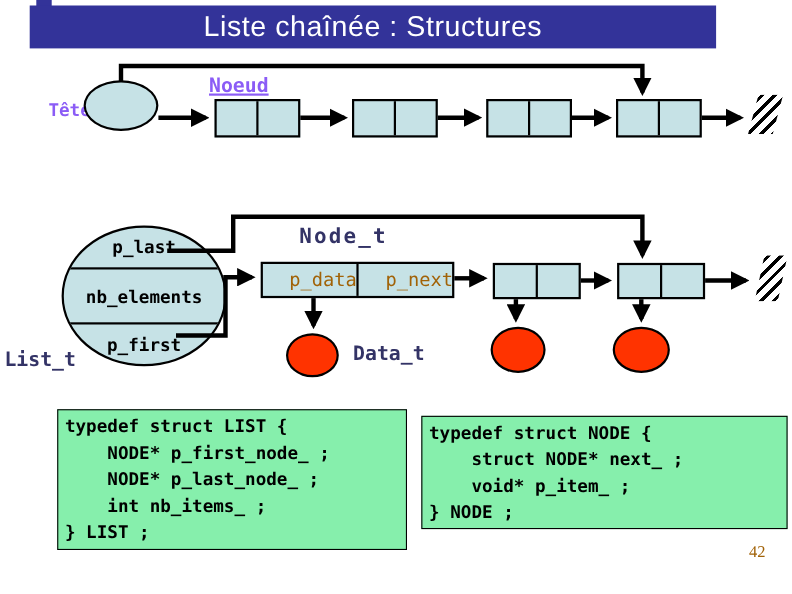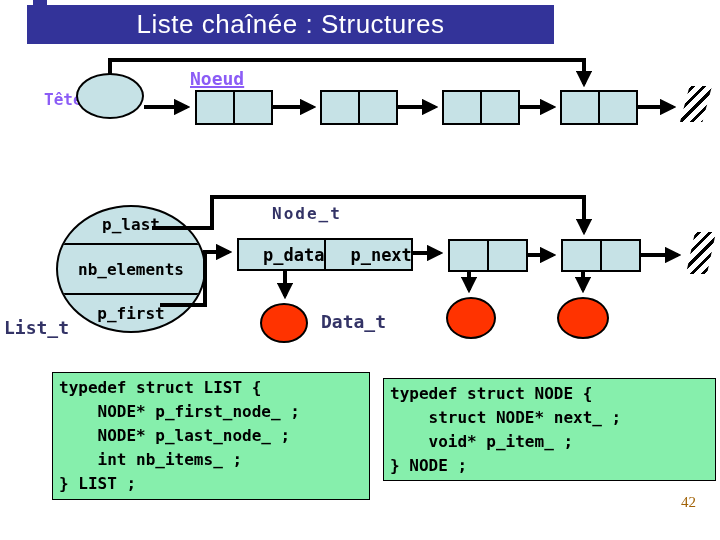--- a/index.html
+++ b/index.html
@@ -5,41 +5,41 @@
   html,body { margin:0; padding:0; background:#ffffff; }
   .slide {
     position:relative; width:720px; height:540px; background:#ffffff;
     font-family:"DejaVu Sans Mono", monospace; overflow:hidden;
   }
   .abs { position:absolute; }
 
   
   .title-accent { left:33px; top:0; width:14px; height:12px; background:#333399; }
   .title-bar {
-    left:27px; top:5px; width:527px; height:39px; background:#333399;
+    left:27px; top:5px; width:624px; height:39px; background:#333399;
     display:flex; align-items:center; justify-content:center;
   }
   .title-text {
     color:#ffffff; font-family:"Liberation Sans", sans-serif;
     font-size:26px; letter-spacing:0.5px;
   }
 
   
   .ellipse {
     border:2px solid #000; border-radius:50%;
     background:#c6e2e6; box-sizing:border-box;
   }
   .node-box {
     display:flex; background:#c6e2e6; border:2px solid #000; box-sizing:border-box;
   }
   .node-box .cell { flex:1; box-sizing:border-box; }
   .node-box .cell:first-child { border-right:2px solid #000; }
   .cell-label {
     display:flex; align-items:center; justify-content:center;
-    font-size:17px; font-weight:bold; color:#000000; height:100%;margin-left:24px;
+    font-size:17px; font-weight:normal; color:#a16207; height:100%;margin-left:24px;
   }
   .data-ellipse {
     border:2px solid #000; border-radius:50%;
     background:#ff3300; box-sizing:border-box;
   }
   .ground {
     background:repeating-linear-gradient(135deg, #000 0 3px, transparent 3px 8px);
     clip-path:polygon(30% 0, 100% 0, 70% 100%, 0% 100%);
   }
 
@@ -103,21 +103,21 @@
   </div>
   <div class="abs ground" style="left:680px; top:86px; width:32px; height:36px;"></div>
 
   <div class="abs ellipse list-ellipse">
     <div class="list-row r1">p_last</div>
     <div class="list-row r2">nb_elements</div>
     <div class="list-row r3">p_first</div>
   </div>
   <span class="abs type-label" style="left:4px; top:317px; font-size:18px;">List_t</span>
 
-  <span class="abs type-label" style="left:272px; top:204px; font-size:16px; letter-spacing:2px;">Node_t</span>
+  <span class="abs type-label" style="left:272px; top:204px; font-size:19px; letter-spacing:2px;">Node_t</span>
 
   <div class="abs node-box" style="left:237px; top:238px; width:176px; height:33px;">
     <div class="cell" style="flex:0 0 86px;">
       <div class="cell-label">p_data</div>
     </div>
     <div class="cell">
       <div class="cell-label">p_next</div>
     </div>
   </div>
 

